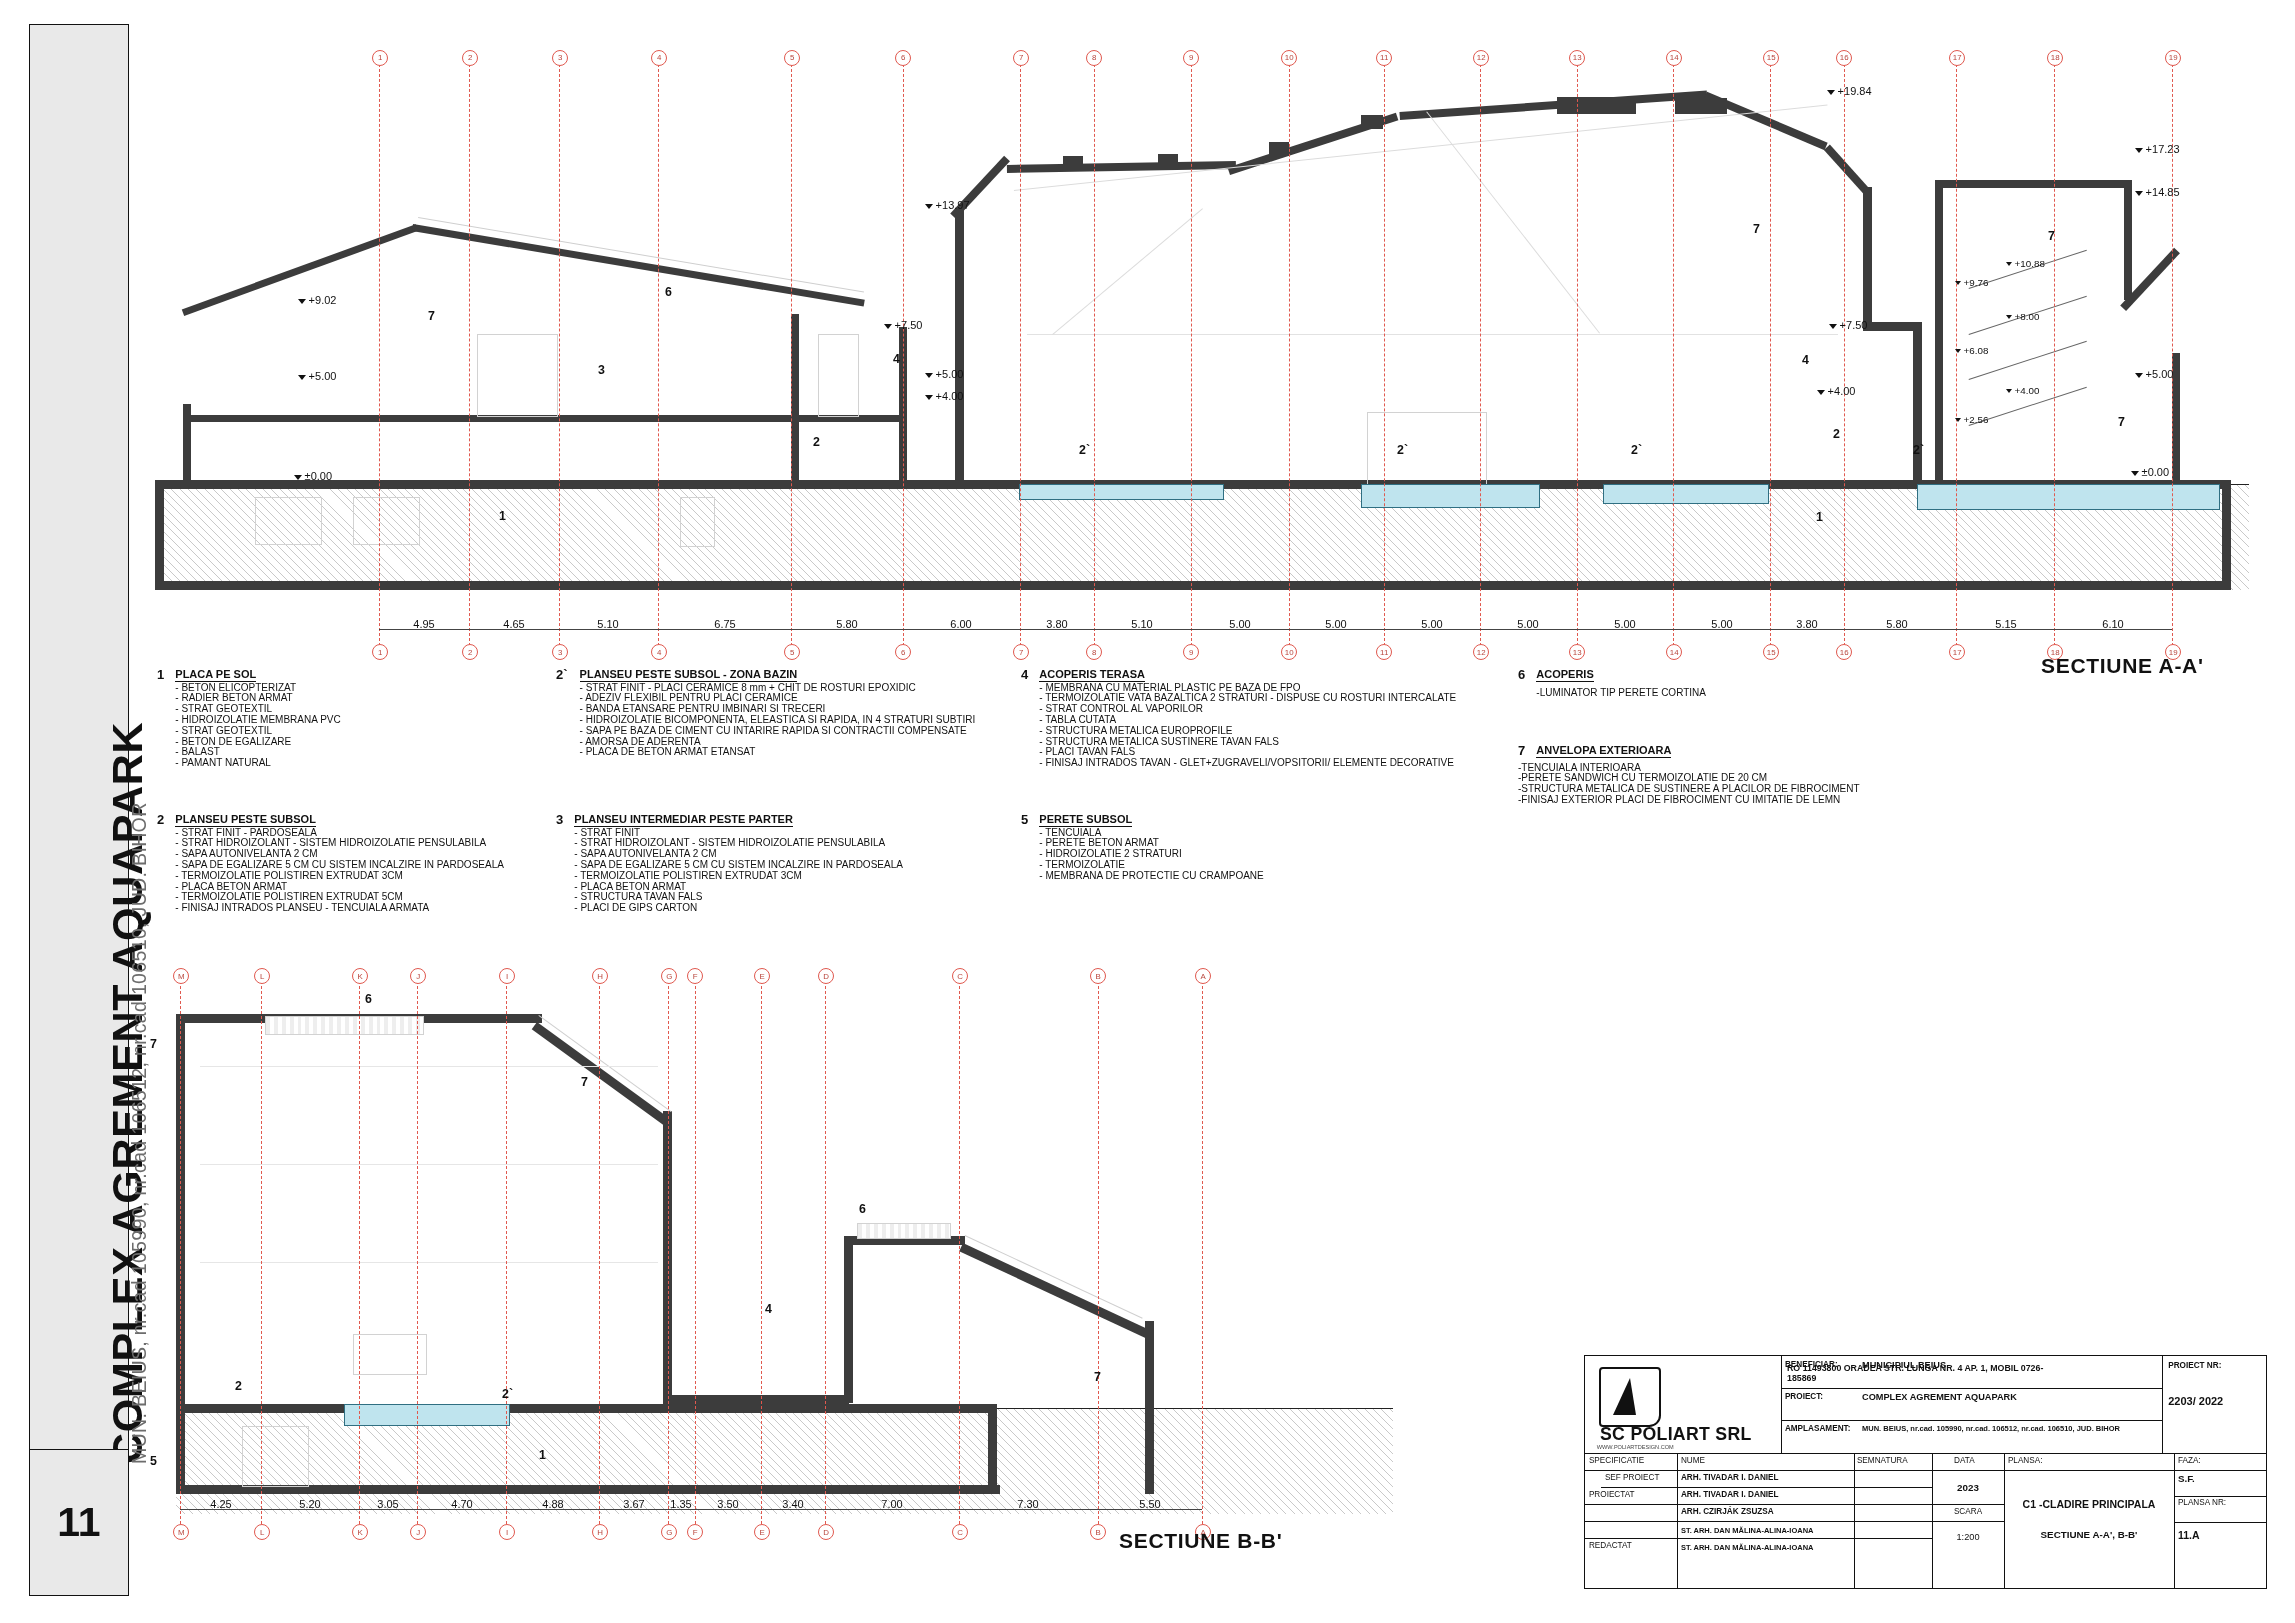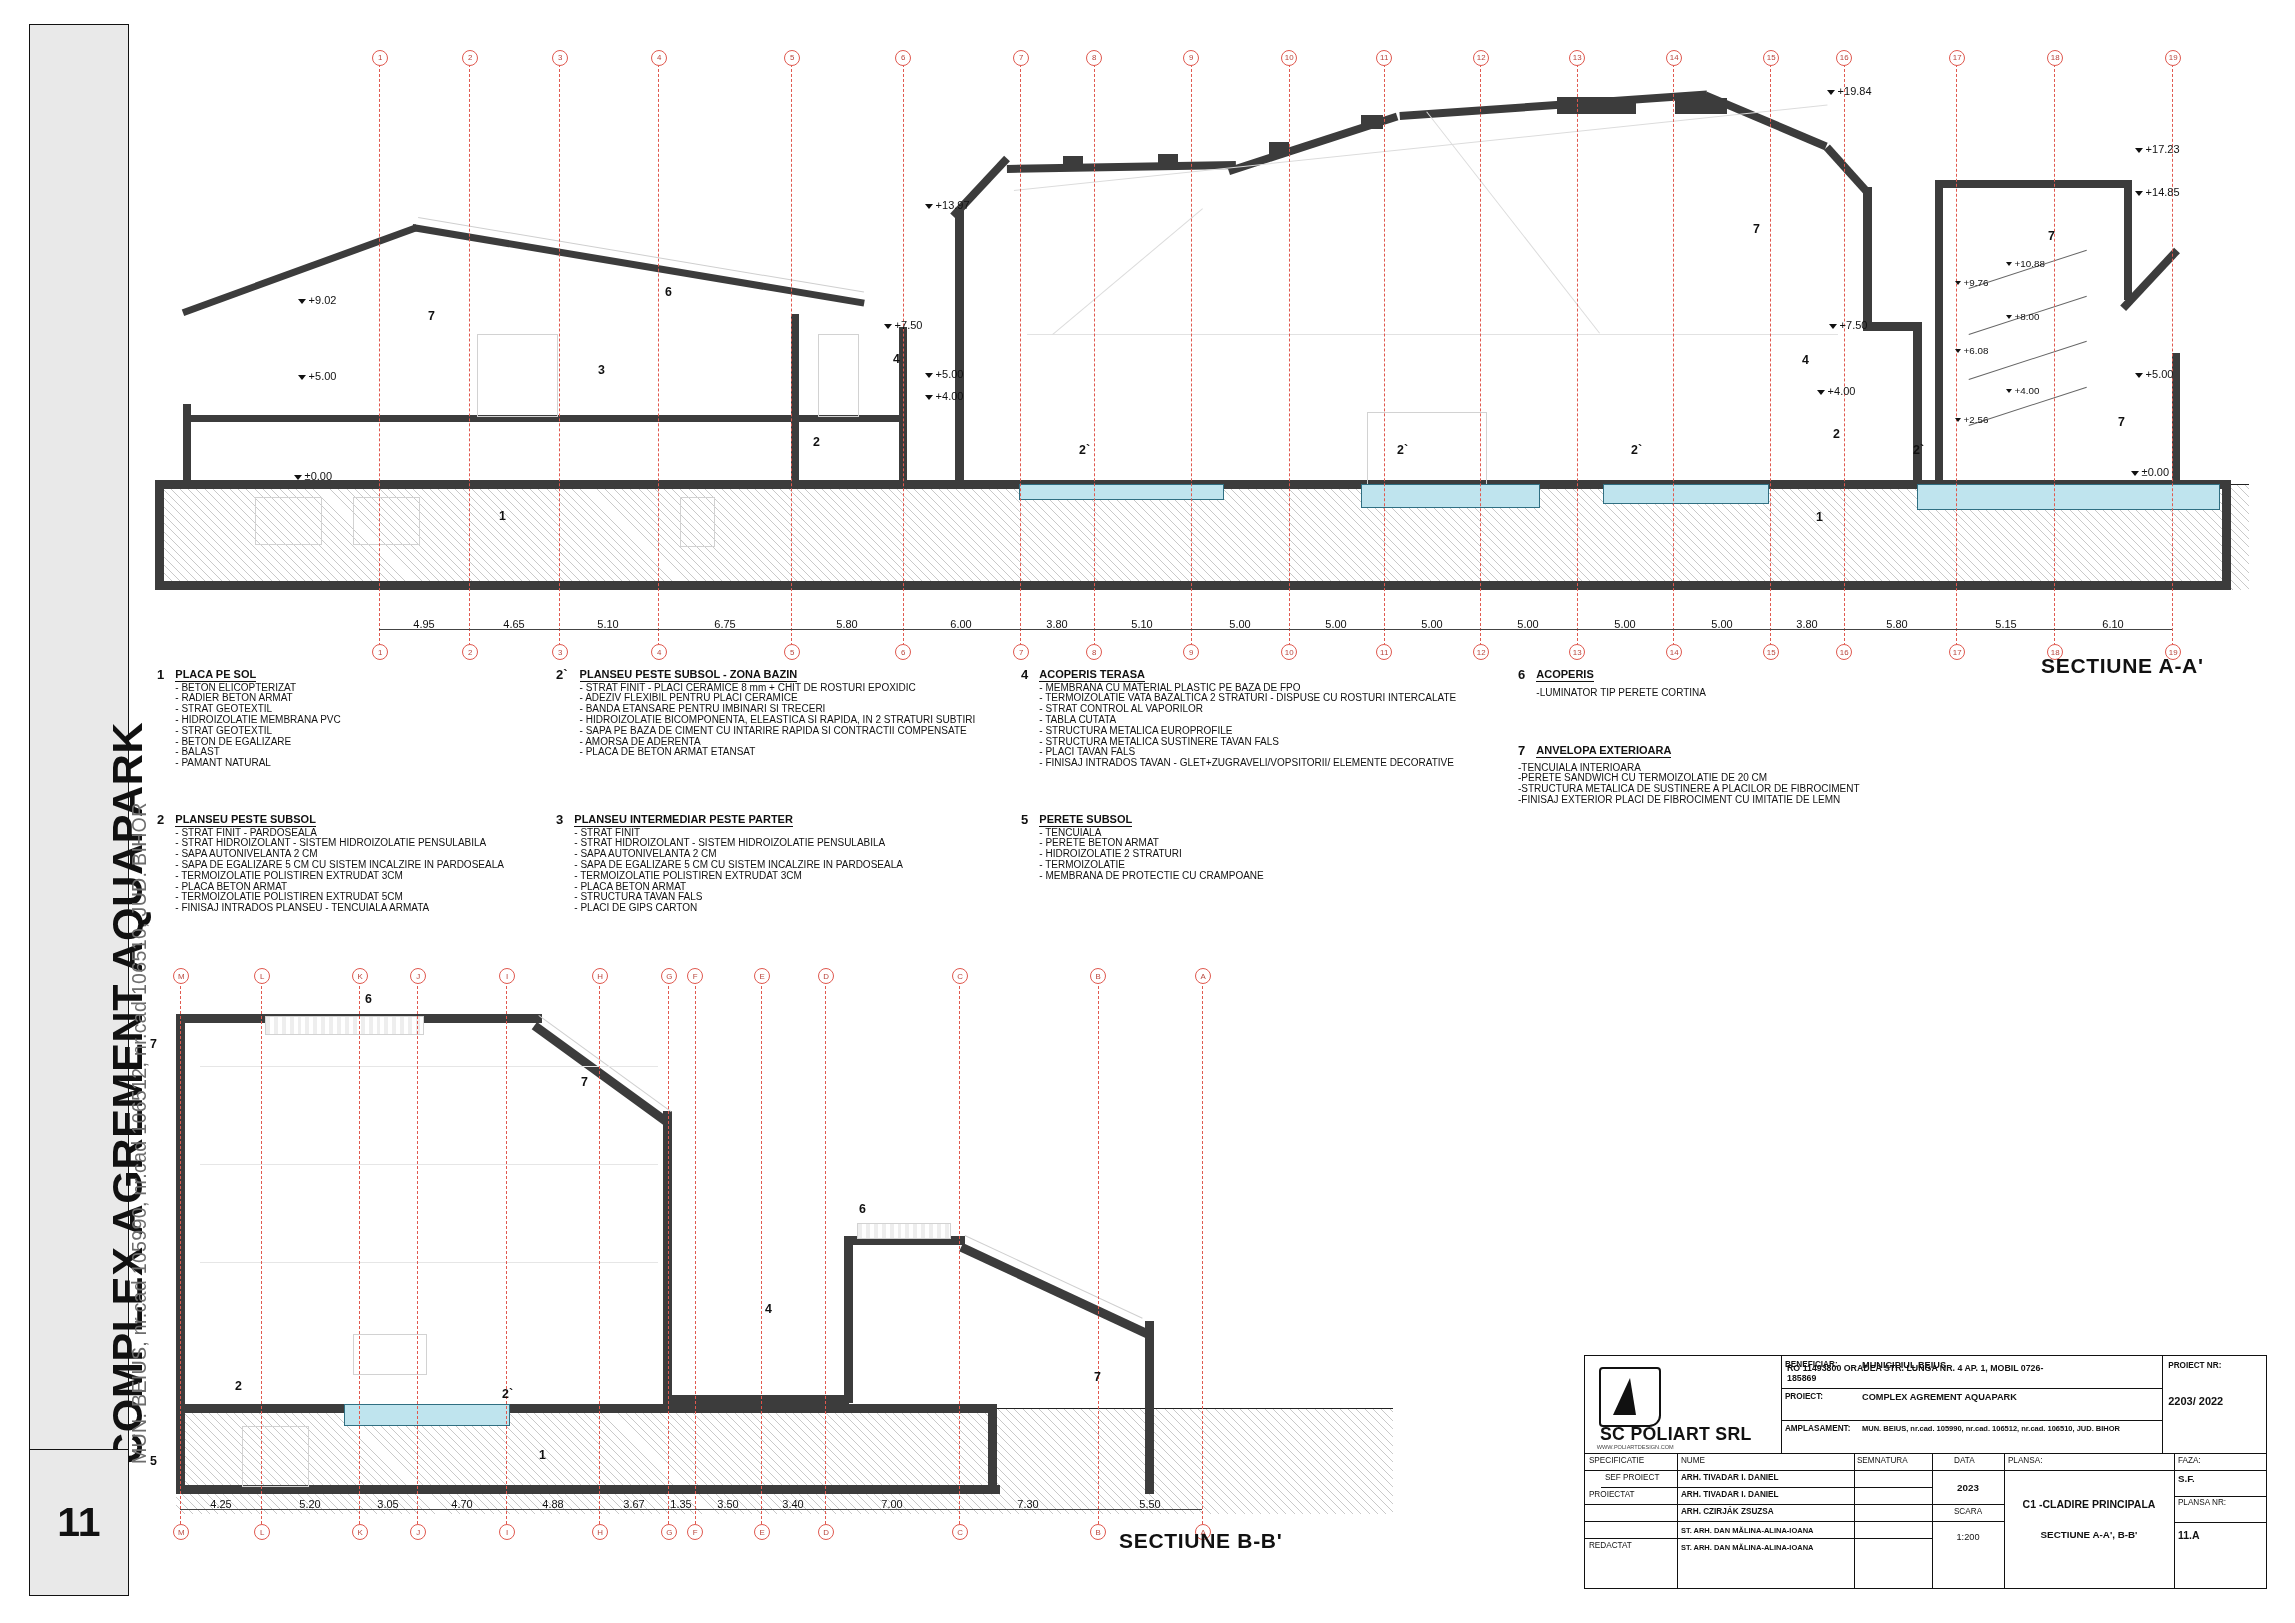--- a/index.html
+++ b/index.html
@@ -344,21 +344,21 @@
       </div>
     </div>
 
     <div class="legblock" style="left:399px;top:0;">
       <div class="legnum">2`</div>
       <div class="leghead" style="left:23.6px;">PLANSEU PESTE SUBSOL - ZONA BAZIN</div>
       <div class="leglist" style="left:23.6px;">
         <div>- STRAT FINIT - PLACI CERAMICE 8 mm + CHIT DE ROSTURI EPOXIDIC</div>
         <div>- ADEZIV FLEXIBIL PENTRU PLACI CERAMICE</div>
         <div>- BANDA ETANSARE PENTRU IMBINARI SI TRECERI</div>
-        <div>- HIDROIZOLATIE BICOMPONENTA, ELEASTICA SI RAPIDA, IN 2 STRATURI SUBTIRI</div>
+        <div>- HIDROIZOLATIE BICOMPONENTA, ELEASTICA SI RAPIDA, IN 4 STRATURI SUBTIRI</div>
         <div>- SAPA PE BAZA DE CIMENT CU INTARIRE RAPIDA SI CONTRACTII COMPENSATE</div>
         <div>- AMORSA DE ADERENTA</div>
         <div>- PLACA DE BETON ARMAT ETANSAT</div>
       </div>
     </div>
     <div class="legblock" style="left:399px;top:145px;">
       <div class="legnum">3</div>
       <div class="leghead">PLANSEU INTERMEDIAR PESTE PARTER</div>
       <div class="leglist">
         <div>- STRAT FINIT</div>

